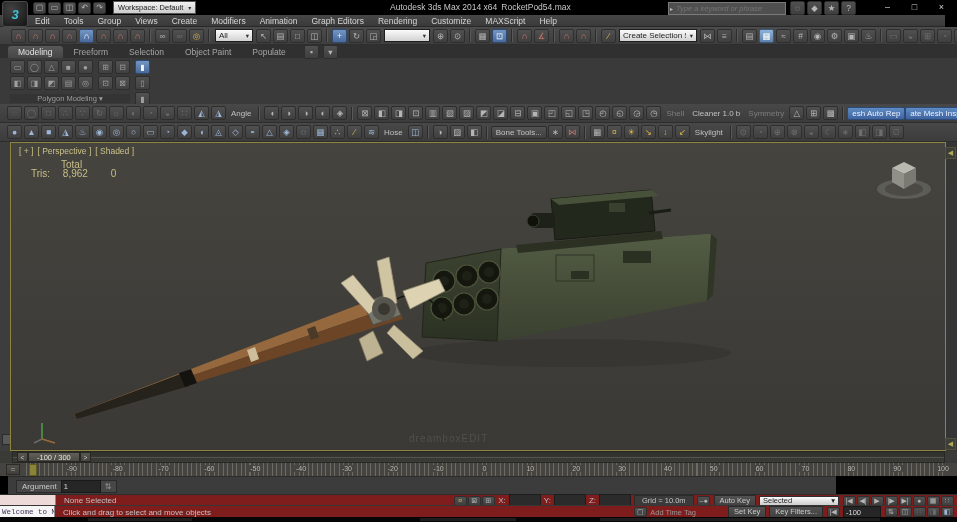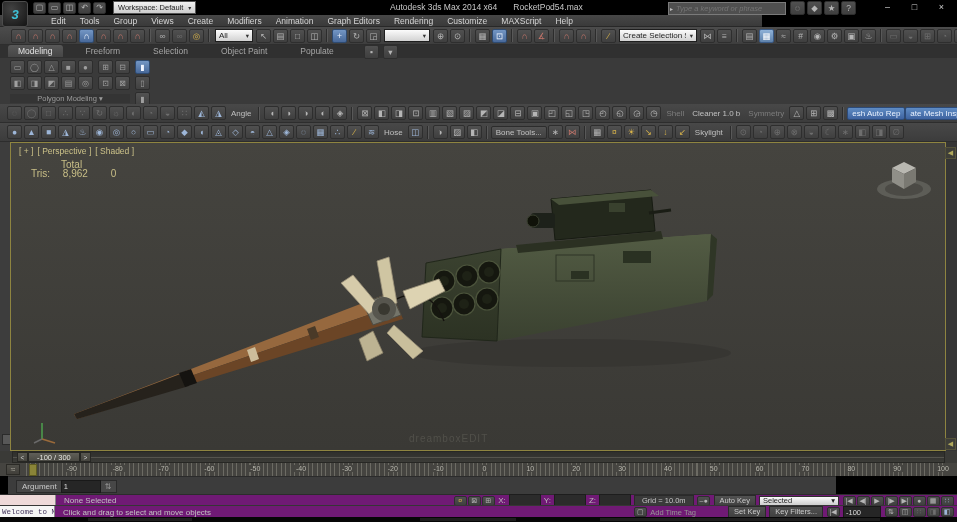--- a/index.html
+++ b/index.html
@@ -20,35 +20,35 @@
   .tbtn-text.darkbtn{background:linear-gradient(#525252,#404040);color:#c2c2c2;border:1px solid #2c2c2c}
   .dropdown{display:inline-flex;align-items:center;justify-content:space-between;background:linear-gradient(#fbfbfb,#d2d2d2);color:#1d1d1d;border:1px solid #1e1e1e;font-size:8px;height:13px;padding:0 3px;margin:0 2px;box-sizing:border-box;flex:none;cursor:default}
   .dropdown .dd-arrow{margin-left:4px;font-size:6.5px;color:#333}
   
   .titlebar{position:absolute;left:0;top:0;width:957px;height:15px;background:#000}
   .applogo{position:absolute;left:2px;top:1px;width:24px;height:24px;z-index:40;background:radial-gradient(circle at 35% 30%,#424242,#141414);border:1px solid #4c4c4c;border-radius:3px;display:flex;align-items:center;justify-content:center;color:#3fc0d6;font-weight:bold;font-style:italic;font-size:13px}
   .qat{position:absolute;left:32px;top:1px;display:flex;align-items:center;gap:2px}
   .qat .tb{width:13px;height:12px;font-size:8px}
   .ws-dd{display:flex;align-items:center;background:linear-gradient(#f2f2f2,#cdcdcd);color:#1e1e1e;border:1px solid #555;height:11px;font-size:7.5px;padding:0 4px;margin-left:4px;white-space:nowrap}
   .ws-dd .dd-arrow{margin-left:5px;font-size:6px;color:#333}
-  .title-text{position:absolute;left:390px;top:2px;display:flex;gap:16px;color:#c9c9c9;font-size:8.5px;white-space:nowrap}
+  .title-text{position:absolute;left:390px;top:2px;display:flex;gap:4px;color:#c9c9c9;font-size:8.5px;white-space:nowrap}
   .infocenter{position:absolute;right:100px;top:1px;display:flex;align-items:center;gap:3px}
   .search-box{display:flex;align-items:center;background:#4f4f4f;border:1px solid #7a7a7a;height:11px;width:116px}
   .search-box .search-arrow{color:#bbb;font-size:6px;padding:0 1px}
   .search-box input{background:transparent;border:none;outline:none;color:#b9b9b9;font-size:7.5px;font-style:italic;width:100%;padding:0 2px;font-family:"Liberation Sans",sans-serif}
   .winbtns{position:absolute;right:2px;top:1px;display:flex}
   .winbtn{width:27px;height:12px;display:flex;align-items:center;justify-content:center;color:#d2d2d2;font-size:9px}
   
-  .menubar{position:absolute;top:15px;left:0;width:762px;height:12px;background:linear-gradient(#474747,#3a3a3a);border-bottom:1px solid #282828;display:flex;align-items:flex-start;padding-left:44px;box-sizing:border-box}
+  .menubar{position:absolute;top:15px;left:0;width:945px;height:12px;background:linear-gradient(#474747,#3a3a3a);border-bottom:1px solid #282828;display:flex;align-items:flex-start;padding-left:28px;box-sizing:border-box}
   .menu-item{color:#d6d6d6;font-size:8.5px;padding:0 7px;height:100%;display:flex;align-items:center;cursor:default}
   
   .maintoolbar{position:absolute;top:27px;left:0;width:957px;height:18px;background:linear-gradient(#4c4c4c,#3e3e3e);border-bottom:1px solid #2e2e2e;display:flex;align-items:center;padding-left:10px;box-sizing:border-box;overflow:hidden}
   
   .ribbon{position:absolute;top:45px;left:0;width:957px;height:59px;background:#3a3a3a}
-  .ribbon-tabs{height:13px;background:#303030;display:flex;align-items:flex-start;padding-left:8px;gap:13px}
+  .ribbon-tabs{height:13px;background:#303030;display:flex;align-items:center;padding-left:8px;gap:1px}
   .ribbon-tab{font-size:8.5px;color:#a6a6a6;padding:1px 10px;border-radius:3px 3px 0 0;cursor:default;white-space:nowrap}
   .ribbon-tab.active{background:linear-gradient(#585858,#464646);color:#e2e2e2}
   .ribbon-extra{display:flex;align-items:center;margin-left:6px;gap:2px}
   .ribbon-body{height:37px;display:flex;align-items:flex-start;padding:2px 0 0 10px}
   .pm-grid{display:grid;grid-template-columns:repeat(5,15px);grid-gap:2px;margin-right:5px}
   .pm-btn{width:15px;height:14px;background:linear-gradient(#525252,#414141);border:1px solid #2d2d2d;border-radius:2px;color:#9f9f9f;font-size:8px;display:flex;align-items:center;justify-content:center;box-sizing:border-box}
   .pm-mid{display:grid;grid-template-columns:repeat(2,15px);grid-gap:2px;margin-right:5px}
   .pm-col{display:grid;grid-template-columns:15px;grid-gap:2px}
   .pm-btn.active{background:linear-gradient(#7396c4,#48699a);border-color:#2e4a70;color:#eef4ff}
   .ribbon-caption{position:absolute;left:10px;top:49px;width:120px;height:9px;background:#343434;color:#9c9c9c;font-size:7.5px;text-align:center;line-height:9px}
@@ -83,21 +83,21 @@
   .ruler{position:relative;flex:1;margin:0 14px 0 6px;background-image:repeating-linear-gradient(90deg,rgba(190,188,174,.32) 0,rgba(190,188,174,.32) 1px,transparent 1px,transparent 4.47px)}
   .tick-label{position:absolute;top:2px;transform:translateX(-50%);color:#b9b8ae;font-size:7px;background:#454440;padding:0 2px}
   .key-marker{position:absolute;left:3px;top:1px;width:6px;height:10px;background:#8a8438;border:1px solid #5d5a22}
   
   .argrow{position:absolute;top:476px;left:8px;width:828px;height:18px;background:#3c3c3c;border-top:1px solid #2b2b2b;display:flex;align-items:center}
   .arg-box{display:flex;align-items:center;gap:4px;background:#474747;border:1px solid #2a2a2a;padding:1px 5px;margin-left:8px;height:13px;box-sizing:border-box}
   .arg-box .lbl{color:#c9c9c9;font-size:8px}
   .arg-box input{width:34px;height:9px;background:#262626;border:1px solid #191919;color:#ddd;font-size:7.5px;font-family:"Liberation Sans",sans-serif}
   .spin{color:#9a9a9a;font-size:8px}
   
-  .status1,.status2{position:absolute;left:0;width:957px;background:#701a75;display:flex;align-items:center}
+  .status1,.status2{position:absolute;left:0;width:957px;background:#7f1d1d;display:flex;align-items:center}
   .status1{top:494px;height:11px;border-top:1px solid #2c2c2c}
   .status2{top:505px;height:12px;border-top:1px solid #363636}
   .listener-pink{width:55px;height:100%;background:#eed9d9;border-right:1px solid #8a8a8a;flex:none}
   .listener-white{width:55px;height:100%;background:#f5f5f5;border-right:1px solid #8a8a8a;flex:none;color:#43355c;font-family:"Liberation Mono",monospace;font-size:7.5px;line-height:12px;padding-left:2px;box-sizing:border-box;white-space:nowrap;overflow:hidden}
   .status-text{color:#c2c2c2;font-size:8px;margin-left:8px;white-space:nowrap}
   .sb-right{margin-left:auto;display:flex;align-items:center;gap:3px;padding-right:3px}
   .sb-label{color:#bdbdbd;font-size:8px}
   .sb-field{width:26px;height:9px;background:#2b2b2b;border:1px solid #1d1d1d;color:#ccc;font-size:7.5px;font-family:"Liberation Sans",sans-serif}
   .grid-box{background:#3a3a3a;border:1px solid #2a2a2a;color:#c6c6c6;font-size:7.5px;padding:0 7px;height:10px;line-height:10px;white-space:nowrap}
   .sb-btn{background:linear-gradient(#515151,#404040);border:1px solid #2a2a2a;color:#cacaca;font-size:7.5px;padding:0 5px;height:10px;line-height:10px;white-space:nowrap;cursor:default}

